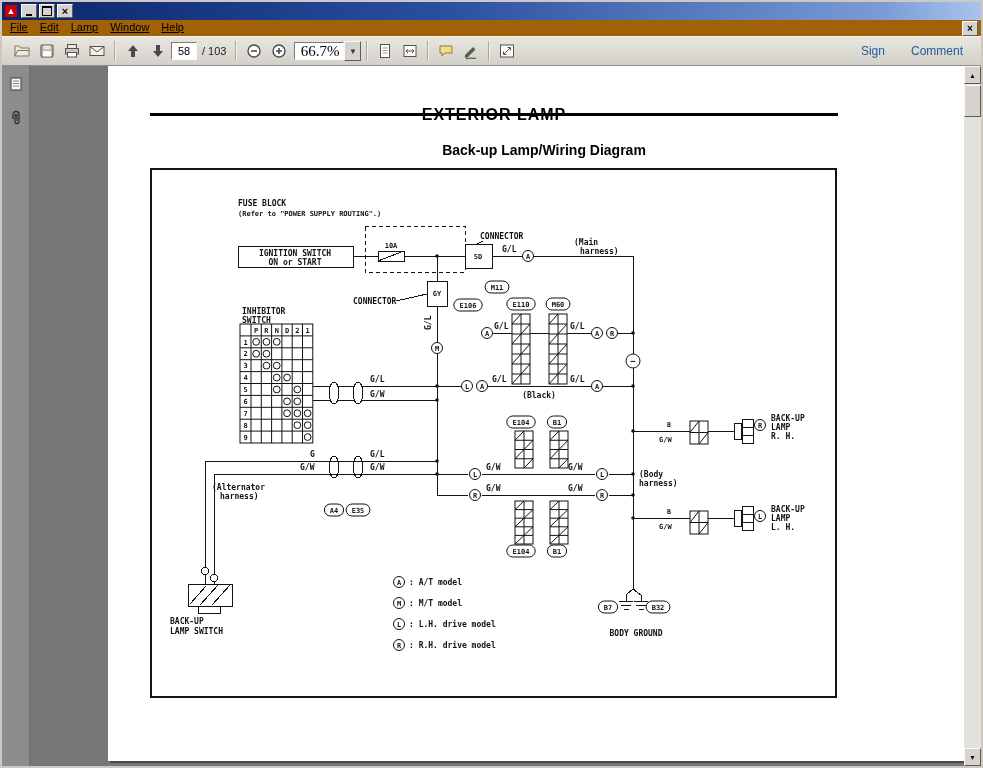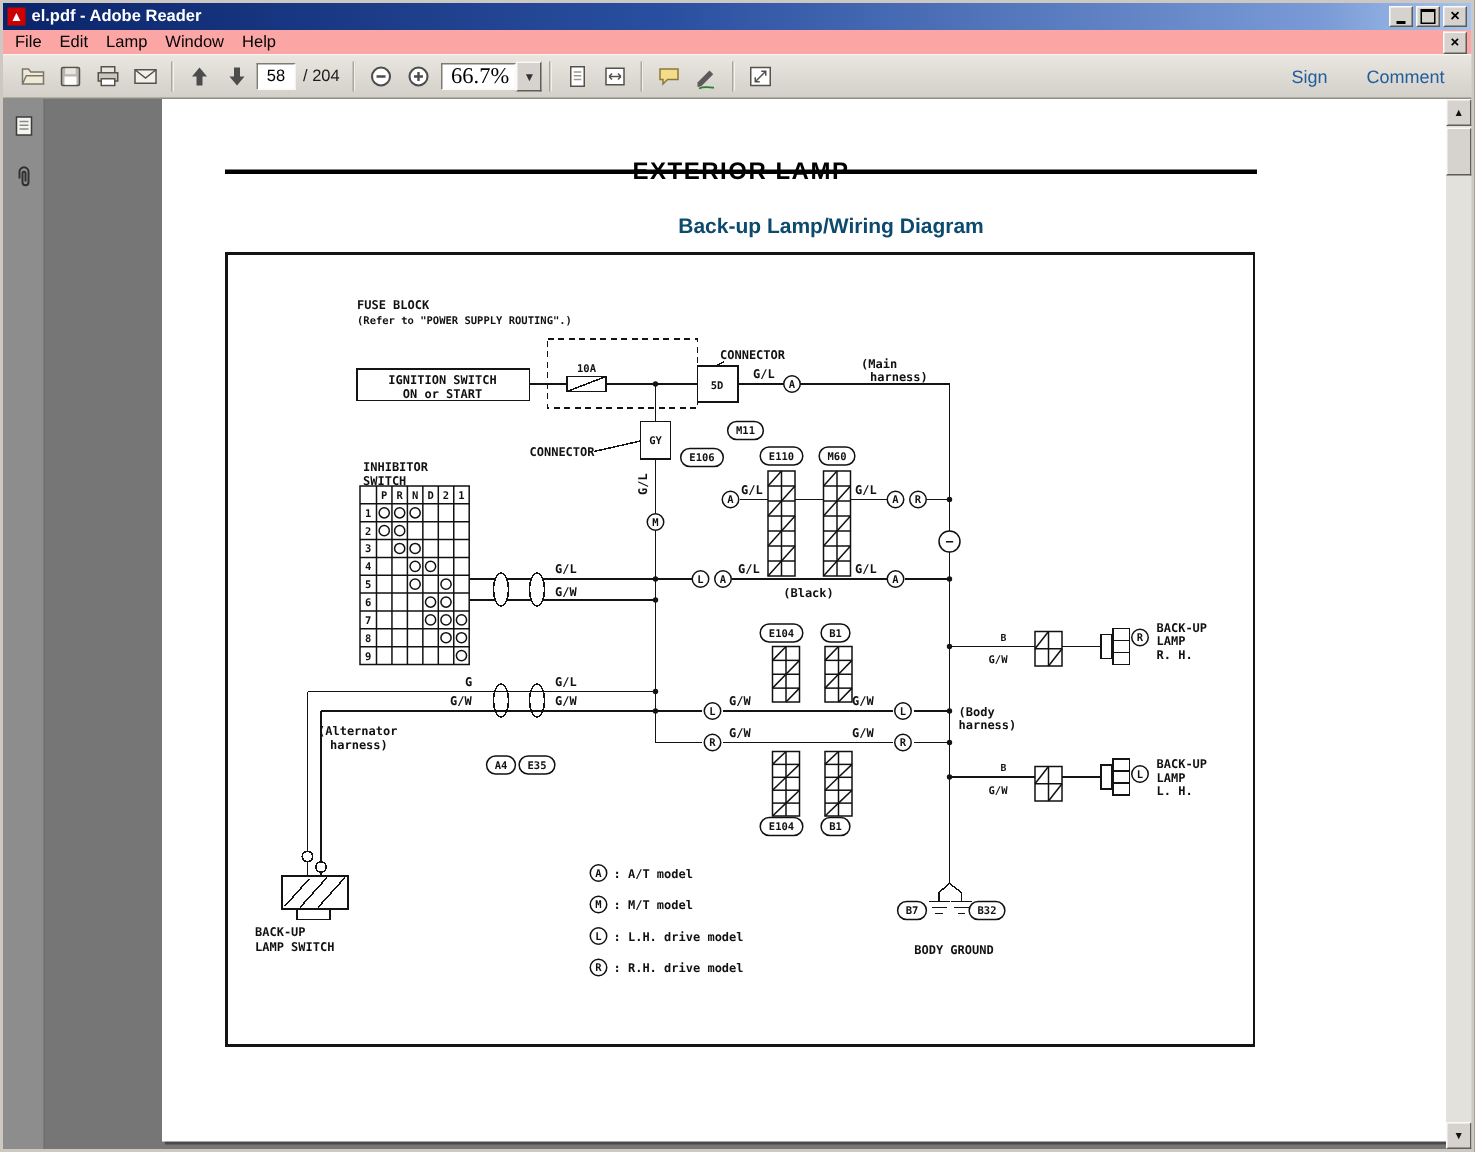--- a/index.html
+++ b/index.html
@@ -8,21 +8,21 @@
   
   .titlebar{height:18px;flex:0 0 18px;display:flex;align-items:center;padding:0 3px;background:linear-gradient(90deg,#0a246a,#2a4fa0 45%,#7a9bd6 90%,#a8c4ec);color:#fff;font-size:11px;font-weight:bold;}
   .app-icon{width:12px;height:12px;margin-right:4px;background:#c00;display:inline-flex;align-items:center;justify-content:center;color:#fff;font-size:9px;font-weight:bold;line-height:1;}
   .title-text{flex:1;white-space:nowrap;overflow:hidden;}
   .win-controls{display:flex;gap:2px;}
   .winbtn{width:16px;height:14px;padding:0;font-size:9px;line-height:1;display:flex;align-items:center;justify-content:center;background:#d6d3ce;border:1px solid;border-color:#fbfaf8 #5f5d55 #5f5d55 #fbfaf8;color:#000;cursor:default;}
   .glyph-min{display:block;width:6px;height:2px;background:#000;margin-top:7px;}
   .glyph-max{display:block;width:8px;height:7px;border:1px solid #000;border-top-width:2px;}
   .glyph-close{font-size:11px;font-weight:bold;}
   
-  .menubar{height:16px;flex:0 0 16px;display:flex;align-items:center;font-size:11px;background:#fca5a5;position:relative;padding-left:2px;}
+  .menubar{height:16px;flex:0 0 16px;display:flex;align-items:flex-start;font-size:11px;background:#a16207;position:relative;padding-left:2px;text-decoration:underline;}
   .menu-item{padding:1px 6px;cursor:default;}
   .doc-close{position:absolute;right:3px;top:1px;width:14px;height:13px;display:flex;align-items:center;justify-content:center;font-size:10px;font-weight:bold;background:#d6d3ce;border:1px solid;border-color:#fbfaf8 #5f5d55 #5f5d55 #fbfaf8;}
   
   .toolbar{height:28px;flex:0 0 28px;display:flex;align-items:center;gap:1px;padding:0 8px;background:linear-gradient(#e9e6e0,#d3d0c9);border-top:1px solid #f6f5f2;border-bottom:1px solid #8f8d84;}
   .tbtn{width:24px;height:24px;display:flex;align-items:center;justify-content:center;background:transparent;border:1px solid transparent;padding:0;}
   .tsep{width:1px;height:20px;background:#a9a69d;border-right:1px solid #f3f1ec;margin:0 4px;}
   .page-input{width:24px;height:16px;font-size:11px;text-align:center;padding:0;border:1px solid;border-color:#7d7b72 #fbfaf8 #fbfaf8 #7d7b72;background:#fff;font-family:"Liberation Sans",sans-serif;}
   .page-total{font-size:11px;color:#1c1c1c;margin:0 4px 0 4px;}
   .zoom-combo{display:flex;align-items:center;margin-left:2px;}
   .zoom-value{width:44px;height:16px;display:flex;align-items:center;justify-content:flex-end;padding-right:4px;font-size:15px;background:#fff;border:1px solid;border-color:#7d7b72 #fbfaf8 #fbfaf8 #7d7b72;font-family:Liberation Serif, serif;}
@@ -30,38 +30,37 @@
   .tb-right{margin-left:auto;display:flex;align-items:flex-end;gap:26px;padding-right:10px;}
   .tb-link{font-size:12px;color:#215d9c;cursor:default;}
   
   .main{flex:1;display:flex;min-height:0;}
   .side-strip{width:27px;flex:0 0 27px;background:#8d8d8d;display:flex;flex-direction:column;align-items:center;padding-top:8px;gap:14px;border-right:1px solid #6e6e6e;}
   .side-icon{width:20px;height:20px;display:flex;align-items:center;justify-content:center;}
   .doc-area{flex:1;position:relative;background:#767676;overflow:hidden;}
   .pdf-page{position:absolute;left:78px;top:0;width:856px;height:695px;background:#fff;box-shadow:2px 2px 0 #4a4a4a;}
   .page-header{position:absolute;left:42px;top:28px;width:688px;text-align:center;font-size:16px;font-weight:bold;letter-spacing:1px;color:#000;margin-top:12px;}
   .header-rule{position:absolute;left:42px;top:47px;width:688px;height:3px;background:#000;}
-  .page-title{position:absolute;left:42px;top:76px;width:688px;text-align:center;text-indent:120px;font-size:14px;font-weight:bold;color:#0c4a6e;}
+  .page-title{position:absolute;left:32px;top:76px;width:688px;text-align:center;text-indent:120px;font-size:14px;font-weight:bold;color:#000000;}
   #diagram-svg{position:absolute;left:42px;top:102px;width:688px;height:531px;}
   
   .scrollbar{width:17px;flex:0 0 17px;background:#e3e1dc;display:flex;flex-direction:column;}
   .sb-btn{height:16px;flex:0 0 16px;display:flex;align-items:center;justify-content:center;font-size:7px;color:#111;background:#d6d3ce;border:1px solid;border-color:#fbfaf8 #5f5d55 #5f5d55 #fbfaf8;}
   .sb-track{flex:1;position:relative;}
   .sb-thumb{position:absolute;left:0;top:1px;width:15px;height:30px;background:#d6d3ce;border:1px solid;border-color:#fbfaf8 #5f5d55 #5f5d55 #fbfaf8;}
   .sb-bottom{margin-top:auto;}
   svg{display:block;}
 </style>
 </head>
 <body>
 
 <div class="window">
 
   <div class="titlebar">
     <span class="app-icon">▲</span>
-    <span class="title-text">el.pdf - Adobe Reader</span>
     <span class="win-controls">
       <button class="winbtn">
           <span class="glyph-min"></span>
         </button>
       <button class="winbtn">
           <span class="glyph-max"></span>
         </button>
       <button class="winbtn">
           <span class="glyph-close">×</span>
         </button>
@@ -109,21 +108,21 @@
       <svg width="18" height="18">
           <path d="M9 3 L14 9 H11 V15 H7 V9 H4 z" fill="#4c4c4c"></path>
         </svg>
     </button>
     <button class="tbtn">
       <svg width="18" height="18">
           <path d="M9 15 L4 9 H7 V3 H11 V9 H14 z" fill="#4c4c4c"></path>
         </svg>
     </button>
     <input class="page-input" value="58" style="">
-    <span class="page-total">/ 204</span>
+    <span class="page-total">/ 103</span>
     <span class="tsep"></span>
     <button class="tbtn">
       <svg width="18" height="18">
           <circle cx="9" cy="9" r="6" fill="#fff" stroke="#4c4c4c" stroke-width="1.4"></circle>
           <line x1="6" y1="9" x2="12" y2="9" stroke="#4c4c4c" stroke-width="1.6"></line>
         </svg>
     </button>
     <button class="tbtn">
       <svg width="18" height="18">
           <circle cx="9" cy="9" r="6" fill="#fff" stroke="#4c4c4c" stroke-width="1.4"></circle>

